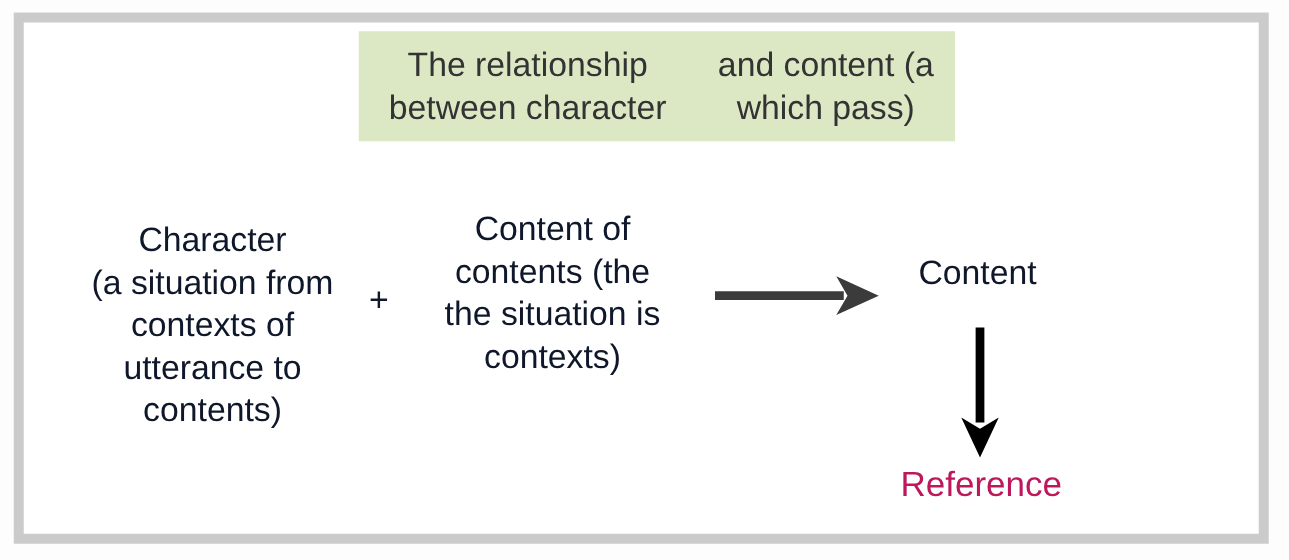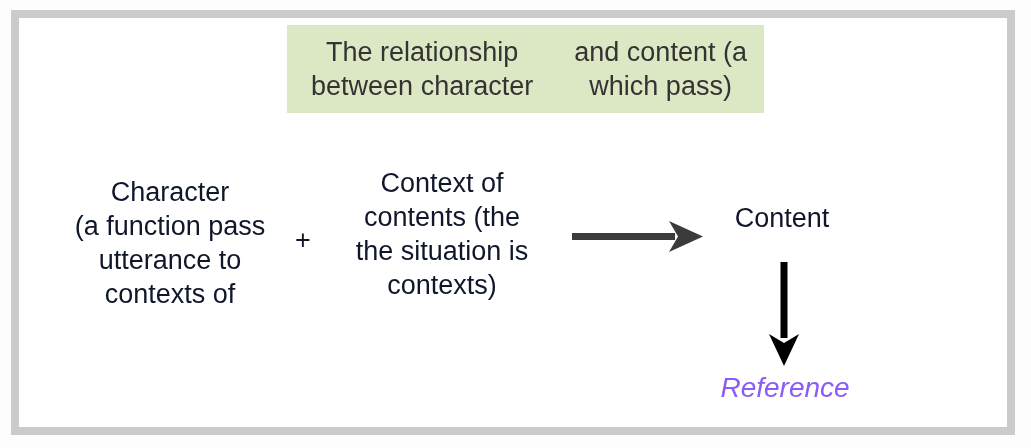--- a/index.html
+++ b/index.html
@@ -48,21 +48,21 @@
     line-height: 34px;
     color: #0f172a;
     white-space: nowrap;
   }
   .char-block  { left: 50px;  top: 175px; width: 240px; }
   .plus-sign   { left: 288px; top: 223px; width: 30px; }
   .ctx-block   { left: 312px; top: 166px; width: 260px; }
   .content-label   { left: 712px; top: 201px; width: 140px; }
   .reference-label {
     left: 705px; top: 371px; width: 160px;
-    color: #8b5cf6; font-size: 28px; font-style: italic;
+    color: #be185d; font-size: 28px;
   }
   .arrow-right-svg {
     position: absolute;
     left: 570px;
     top: 219px;
   }
   .arrow-down-svg {
     position: absolute;
     left: 764px;
     top: 258px;
@@ -74,29 +74,30 @@
 <div class="canvas">
   <div class="frame"></div>
 
   <div class="title-box">
     <div>The relationship between character</div>
     <div>and content (a which pass)</div>
   </div>
 
   <div class="text-block char-block">
     <div>Character</div>
-    <div>(a function pass</div>
+    <div>(a situation from</div>
+    <div>contexts of</div>
     <div>utterance to</div>
-    <div>contexts of</div>
+    <div>contents)</div>
   </div>
 
   <div class="text-block plus-sign">+</div>
 
   <div class="text-block ctx-block">
-    <div>Context of</div>
+    <div>Content of</div>
     <div>contents (the</div>
     <div>the situation is</div>
     <div>contexts)</div>
   </div>
 
   <svg class="arrow-right-svg" width="134" height="34" viewBox="0 0 134 34">
     <rect x="2" y="14" width="103" height="7" fill="#3b3b3b"></rect>
     <polygon points="133,17.5 99,2 108,17.5 99,33" fill="#3b3b3b"></polygon>
   </svg>
 

